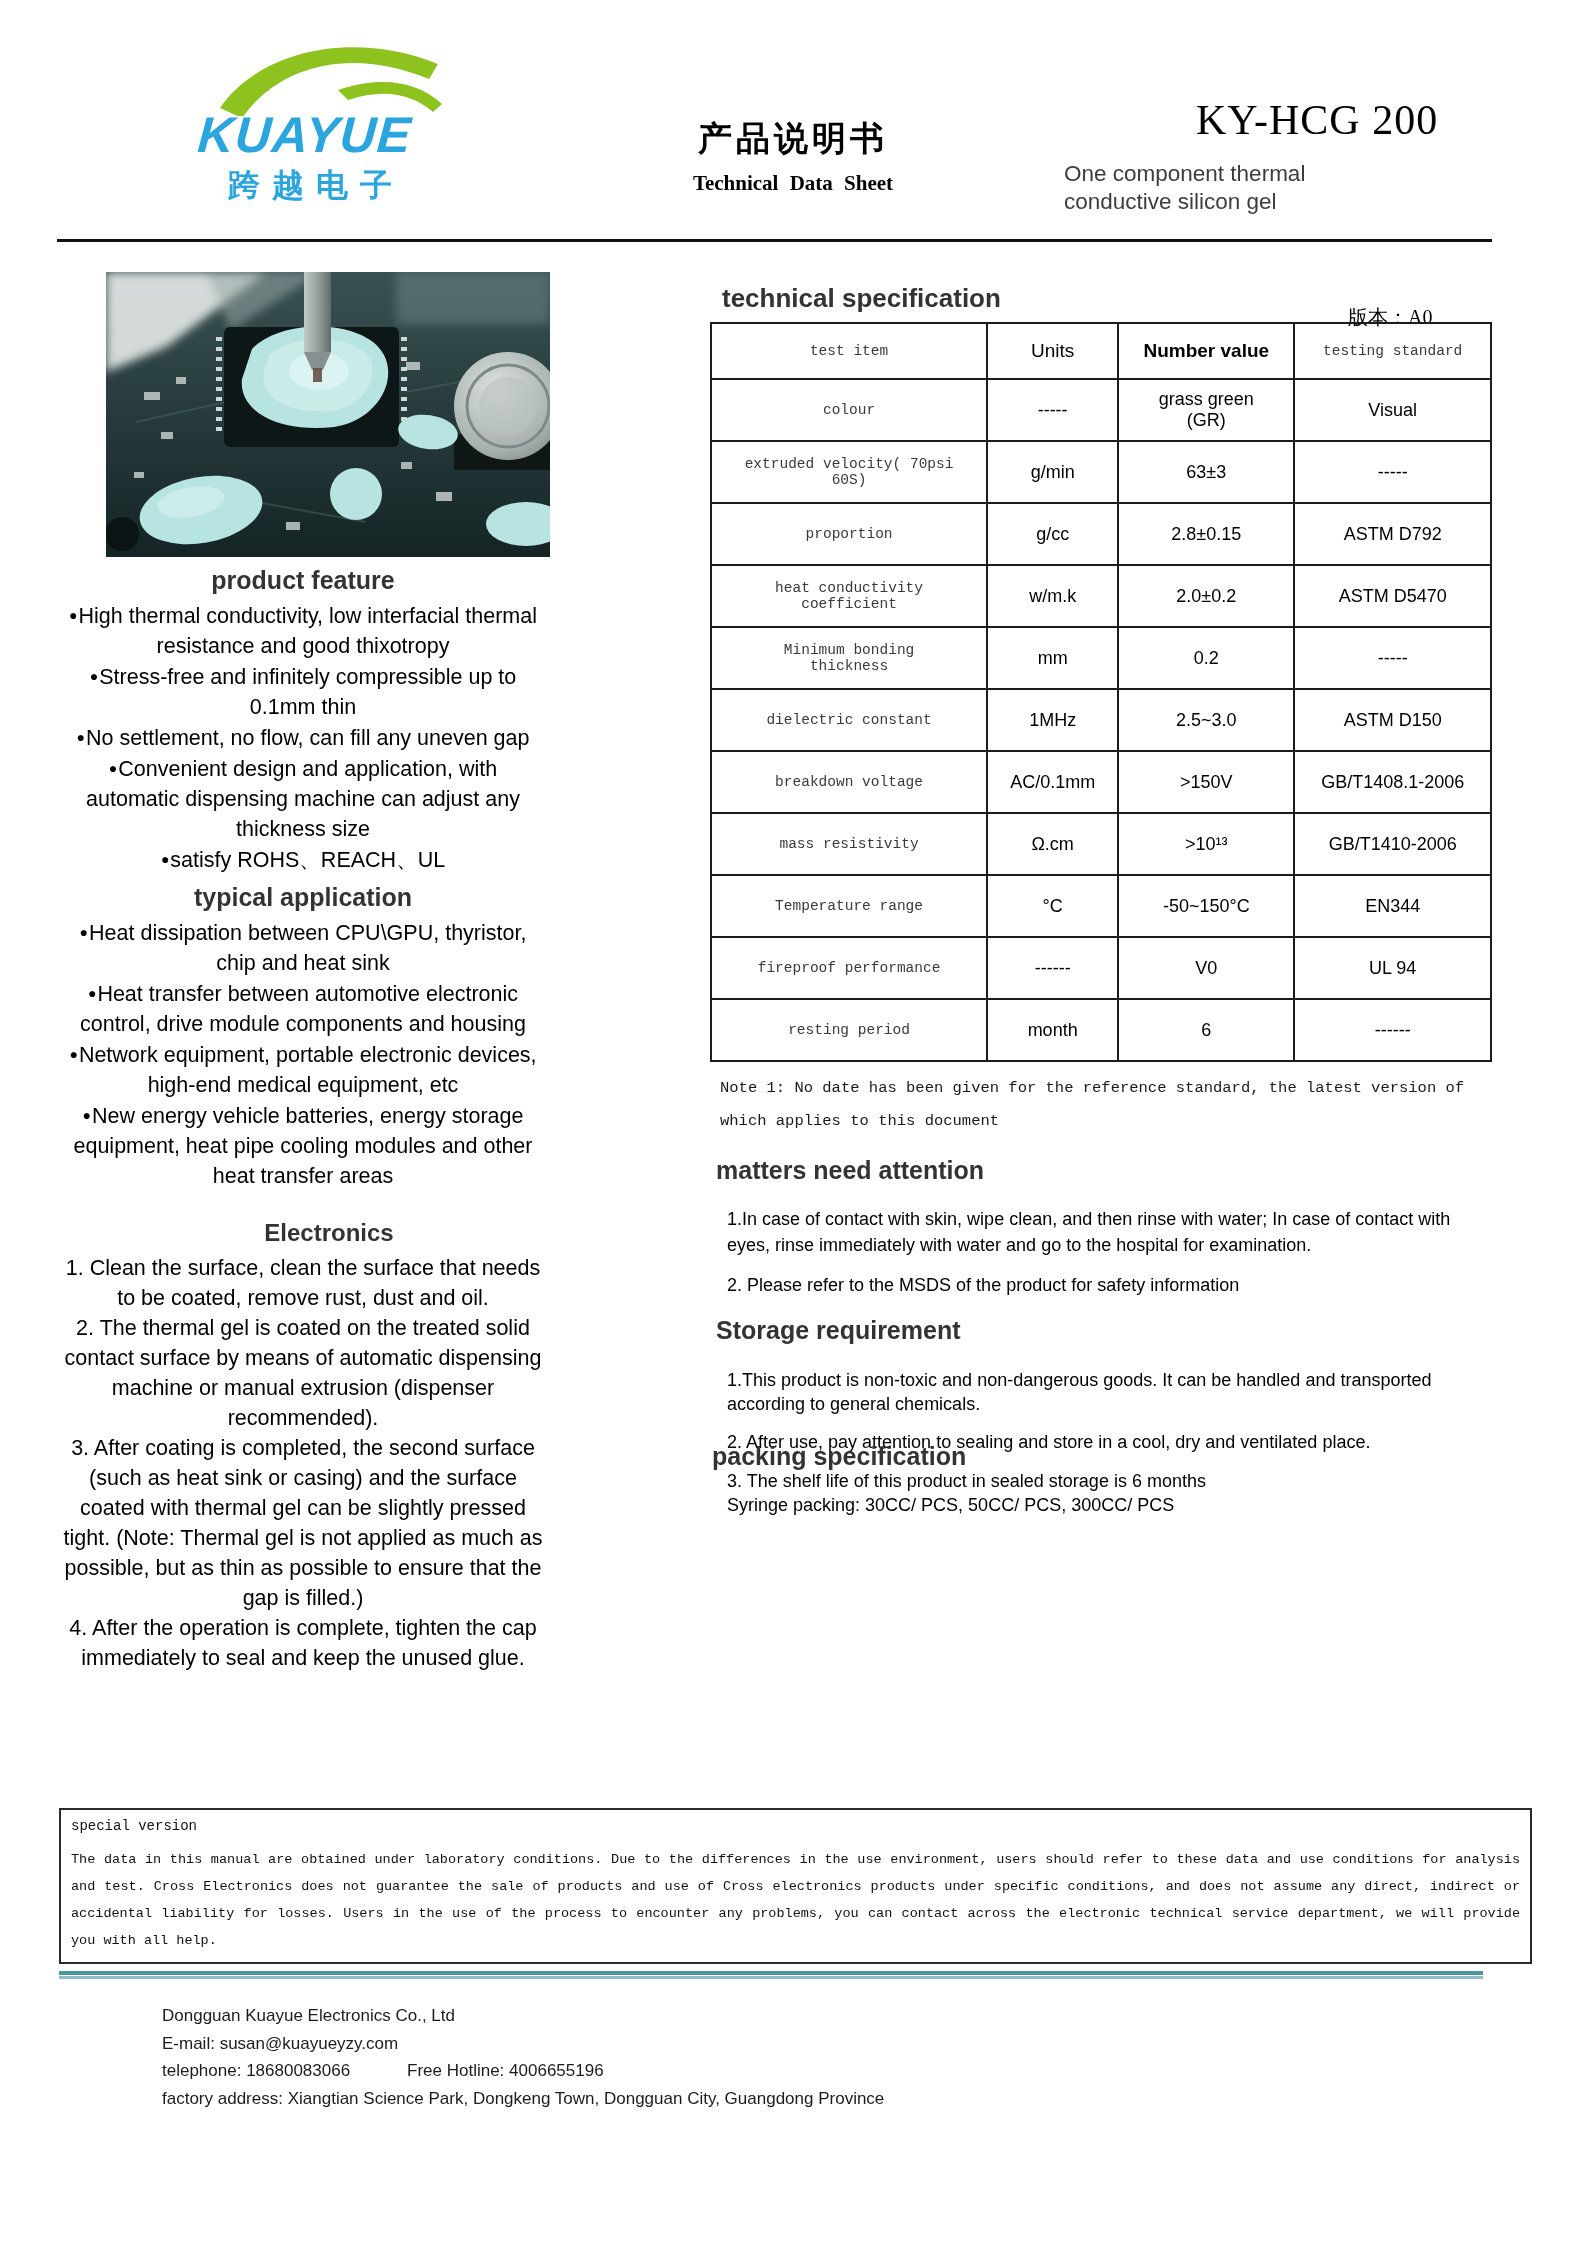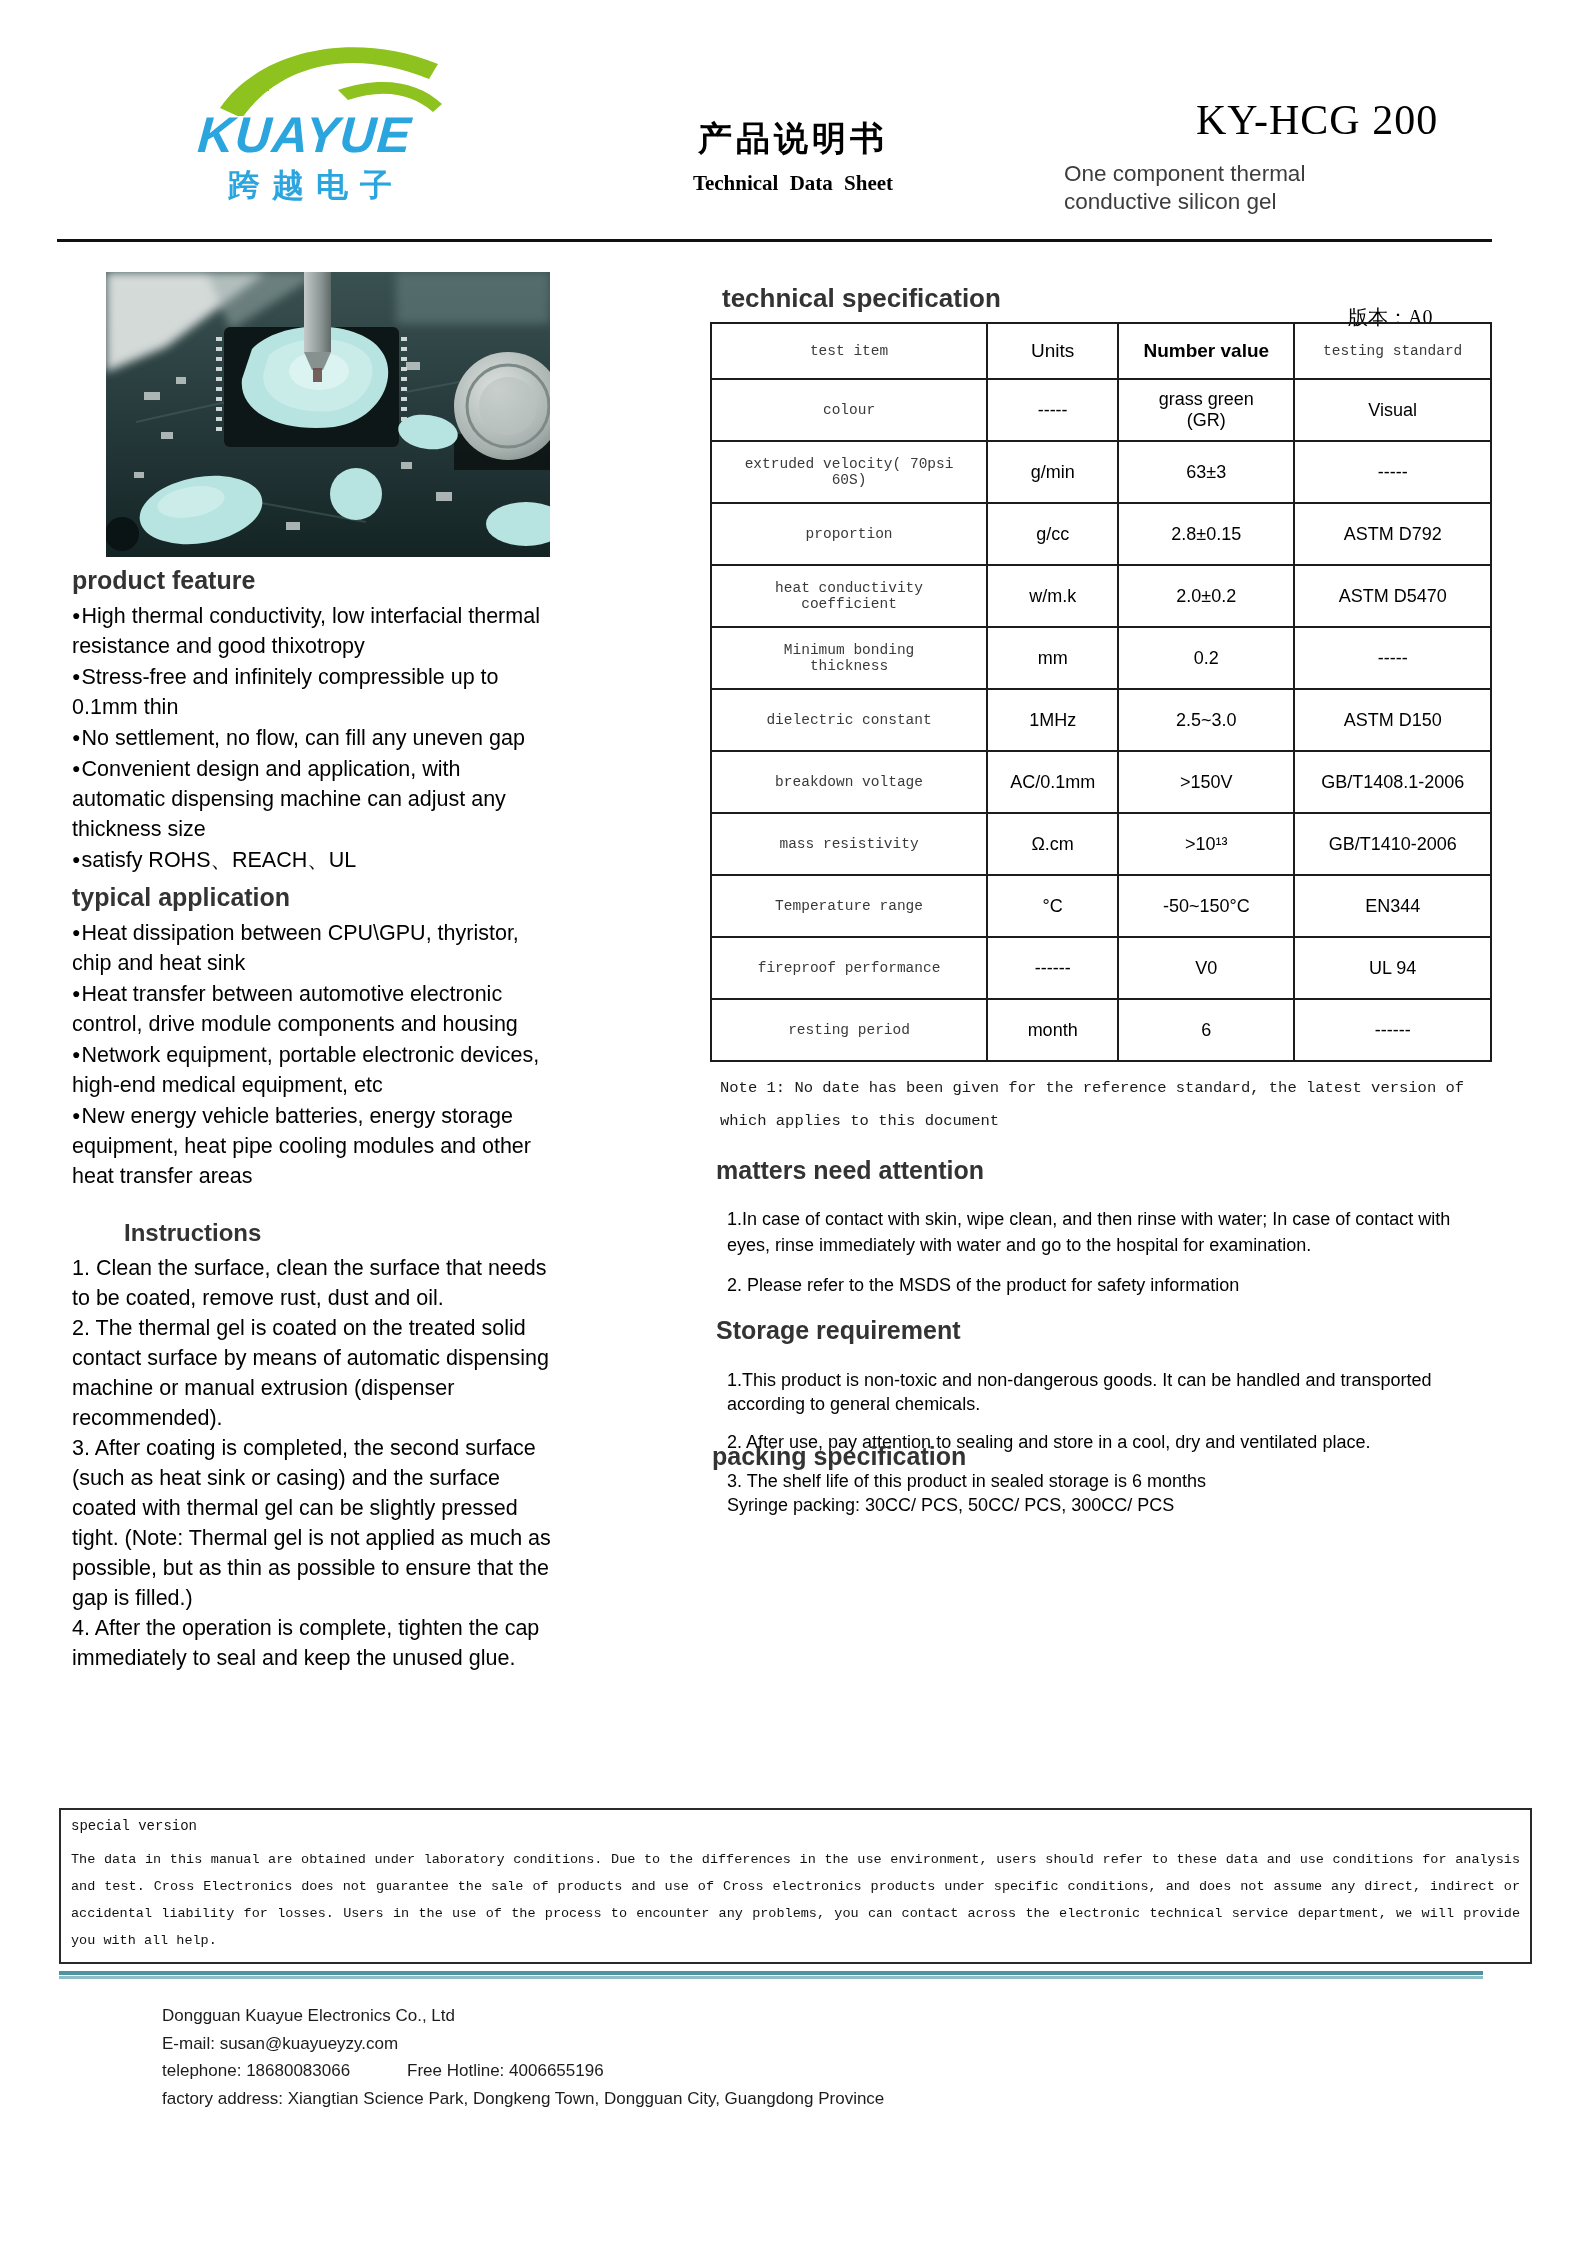--- a/index.html
+++ b/index.html
@@ -19,21 +19,21 @@
 
   .prod-code{position:absolute;left:1196px;top:96px;font-family:"Liberation Serif",serif;
              font-size:42px;letter-spacing:1px;color:#000;}
   .prod-desc{position:absolute;left:1064px;top:160px;width:252px;font-size:22.5px;line-height:28px;color:#3d3d3d;}
 
   .header-rule{position:absolute;left:57px;top:239px;width:1435px;height:3px;background:#111;}
   .version{position:absolute;left:1348px;top:264px;font-size:20px;font-family:"Liberation Serif",serif;color:#000;margin-top:40px;}
 
   
   .photo{position:absolute;left:106px;top:272px;width:444px;height:285px;overflow:hidden;}
-  .leftcol{position:absolute;left:72px;top:564px;width:482px;}
+  .leftcol{position:absolute;left:62px;top:564px;width:482px;text-align:center;}
   .leftcol h2{font-size:25px;font-weight:bold;color:#333;margin:0 0 4px 0;line-height:32px;}
   .leftcol h2.instr{margin:26px 0 4px 52px;font-size:24px;}
   ul.feat{list-style:none;margin:0 0 6px 0;padding:0;font-size:21.5px;line-height:30px;color:#000;}
   ul.feat li::before{content:"●";font-size:14px;vertical-align:3px;margin-right:1px;}
   .steps p{margin:0;font-size:21.5px;line-height:30px;color:#000;}
 
   
   .spec-head{position:absolute;left:722px;top:283px;font-size:26px;font-weight:bold;color:#333;}
   table.spec{position:absolute;left:710px;top:322px;width:782px;border-collapse:collapse;table-layout:fixed;}
   table.spec th,table.spec td{border:2px solid #1c1c1c;text-align:center;vertical-align:middle;
@@ -190,21 +190,21 @@
       <li>Convenient design and application, with automatic dispensing machine can adjust any thickness size</li>
       <li>satisfy ROHS、REACH、UL</li>
     </ul>
     <h2>typical application</h2>
     <ul class="feat">
       <li>Heat dissipation between CPU\GPU, thyristor, chip and heat sink</li>
       <li>Heat transfer between automotive electronic control, drive module components and housing</li>
       <li>Network equipment, portable electronic devices, high-end medical equipment, etc</li>
       <li>New energy vehicle batteries, energy storage equipment, heat pipe cooling modules and other heat transfer areas</li>
     </ul>
-    <h2 class="instr">Instructions</h2>
+    <h2 class="instr">Electronics</h2>
     <div class="steps">
       <p>1. Clean the surface, clean the surface that needs to be coated, remove rust, dust and oil.</p>
       <p>2. The thermal gel is coated on the treated solid contact surface by means of automatic dispensing machine or manual extrusion (dispenser recommended).</p>
       <p>3. After coating is completed, the second surface (such as heat sink or casing) and the surface coated with thermal gel can be slightly pressed tight. (Note: Thermal gel is not applied as much as possible, but as thin as possible to ensure that the gap is filled.)</p>
       <p>4. After the operation is complete, tighten the cap immediately to seal and keep the unused glue.</p>
     </div>
   </div>
 
   <div class="spec-head">technical specification</div>
   <table class="spec">

